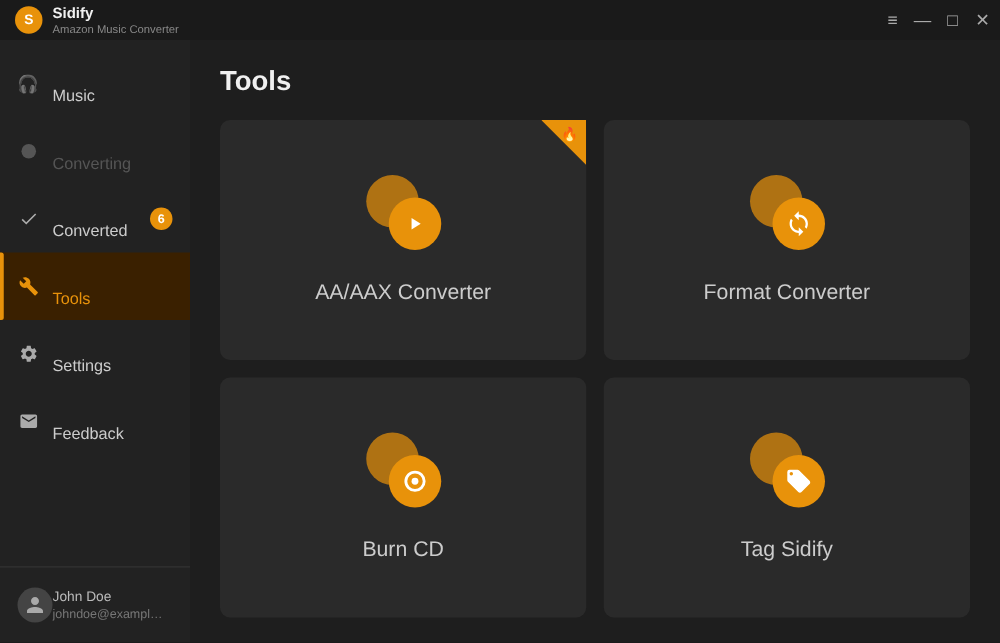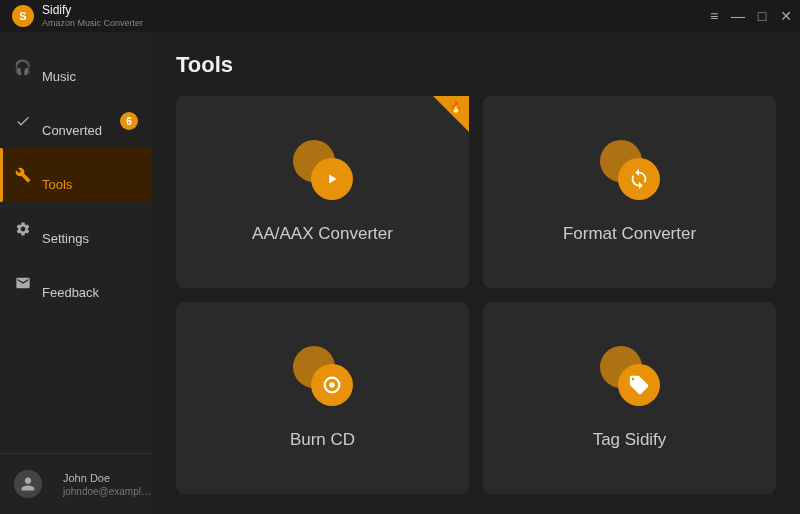--- a/index.html
+++ b/index.html
@@ -37,21 +37,21 @@
       display: flex;
       align-items: center;
       justify-content: center;
       font-size: 11px;
       color: white;
       font-weight: bold;
     }
     .app-name-block {}
     .app-name {
       font-size: 12px;
-      font-weight: 400;
+      font-weight: 700;
       color: #f0f0f0;
       line-height: 1.2;
     }
     .app-subtitle {
       font-size: 9px;
       color: #888;
       line-height: 1.2;
     }
     .title-bar-controls {
       display: flex;
@@ -151,21 +151,21 @@
       padding: 0 4px;
     }
 
     .sidebar-footer {
       padding: 10px 10px;
       border-top: 1px solid #333;
     }
     .user-info {
       display: flex;
       align-items: center;
-      gap: 21px;
+      gap: 0;
       padding: 6px 4px;
       cursor: pointer;
       border-radius: 4px;
     }
     .user-avatar {
       width: 28px;
       height: 28px;
       background: #444;
       border-radius: 50%;
       display: flex;
@@ -312,20 +312,28 @@
 <div class="main-layout">
 
   <div class="sidebar">
     <div class="sidebar-nav">
 
       <div class="sidebar-item">
         <div class="sidebar-icon">🎧</div>
         <div class="sidebar-label">Music</div>
       </div>
 
+      <div class="sidebar-item disabled">
+        <div class="sidebar-icon" style="color:#555;">
+          <svg width="14" height="14" viewBox="0 0 24 24" fill="#555">
+              <circle cx="12" cy="12" r="10"></circle>
+            </svg>
+        </div>
+        <div class="sidebar-label" style="color:#555;">Converting</div>
+      </div>
 
       <div class="sidebar-item">
         <div class="sidebar-icon">
           <svg width="16" height="16" viewBox="0 0 24 24" fill="#aaa">
               <path d="M9 16.2L4.8 12l-1.4 1.4L9 19 21 7l-1.4-1.4L9 16.2z"></path>
             </svg>
         </div>
         <div class="sidebar-label">Converted</div>
         <div class="badge">6</div>
       </div>

